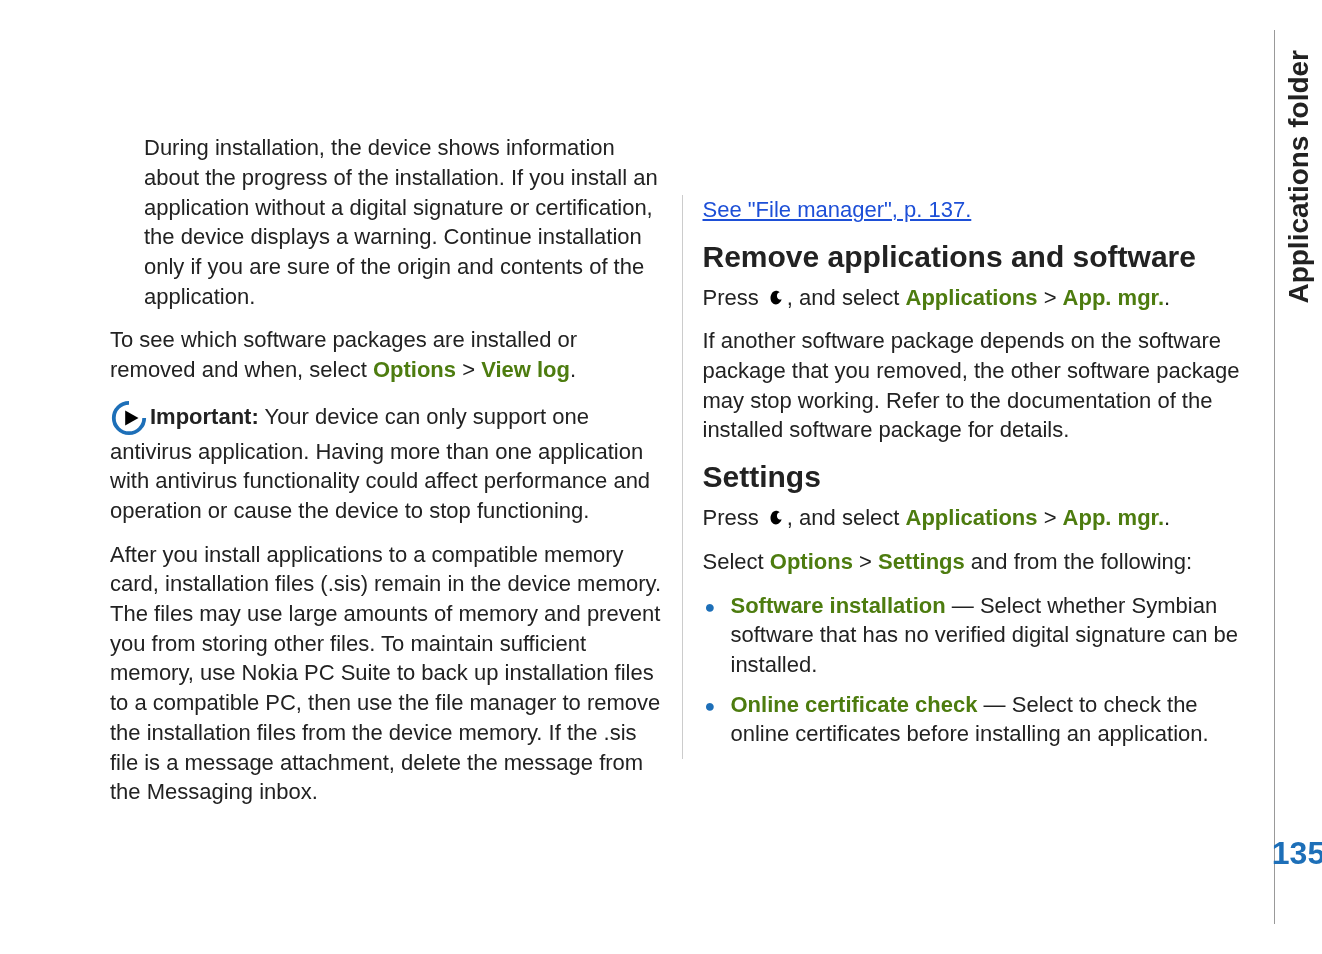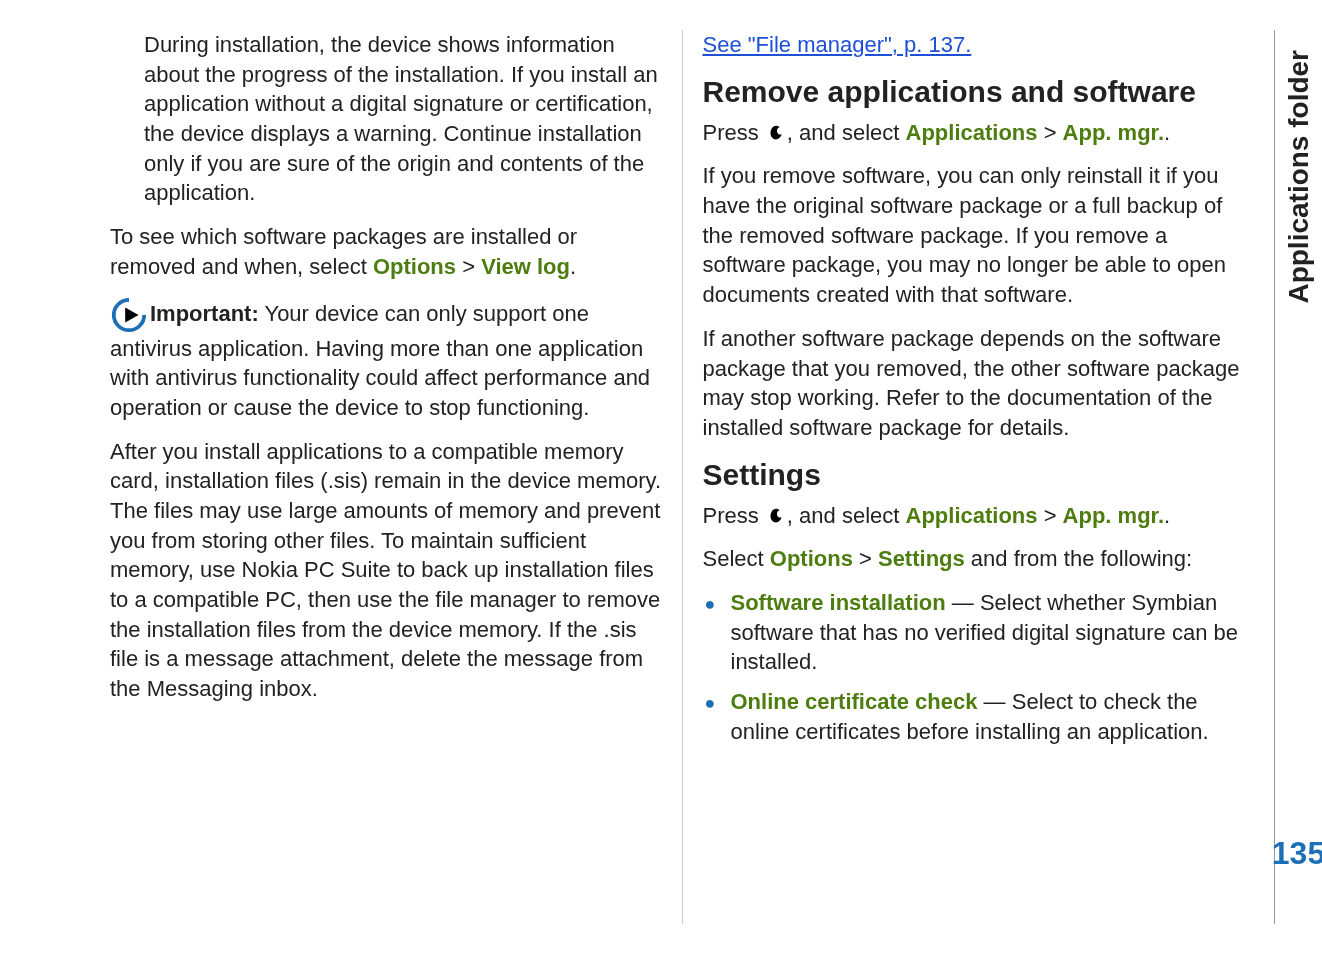--- a/index.html
+++ b/index.html
@@ -7,20 +7,21 @@
   .page {
     display: flex;
     width: 100%;
     height: 100%;
     padding: 30px 0 30px 0;
   }
   .content {
     display: flex;
     flex: 1;
     gap: 0;
+    align-items: center;
   }
   .col {
     flex: 1;
     padding: 0 28px;
     font-size: 22px;
     line-height: 1.35;
   }
   .col-left { padding-left: 110px; padding-right: 20px; }
   .col-right { padding-left: 20px; padding-right: 20px; border-left: 1px solid #ccc; }
   .tab {
@@ -109,21 +110,20 @@
 
       <p>
         <span>Press </span><span class="menu-icon">
           <svg viewBox="0 0 24 24">
               <path d="M12 3c1.5 0 3 .6 4 1.6-2 .6-3 2-3 4 0 2.5 2 4 4 4 .4 0 .8 0 1.2-.2-.8 3-3.5 5.6-6.2 5.6-3.5 0-6-3-6-7s2.5-8 6-8z" fill="#000"></path>
             </svg>
         </span><span>, and select </span><span class="bold-label">Applications</span><span> &gt; </span><span class="bold-label">App. mgr.</span><span>.</span>
       </p>
 
 
-      <p>If you remove software, you can only reinstall it if you have the original software package or a full backup of the removed software package. If you remove a software package, you may no longer be able to open documents created with that software.</p>
       <p>If another software package depends on the software package that you removed, the other software package may stop working. Refer to the documentation of the installed software package for details.</p>
 
       <h2>Settings</h2>
 
       <p>
         <span>Press </span><span class="menu-icon">
           <svg viewBox="0 0 24 24">
               <path d="M12 3c1.5 0 3 .6 4 1.6-2 .6-3 2-3 4 0 2.5 2 4 4 4 .4 0 .8 0 1.2-.2-.8 3-3.5 5.6-6.2 5.6-3.5 0-6-3-6-7s2.5-8 6-8z" fill="#000"></path>
             </svg>
         </span><span>, and select </span><span class="bold-label">Applications</span><span> &gt; </span><span class="bold-label">App. mgr.</span><span>.</span>

